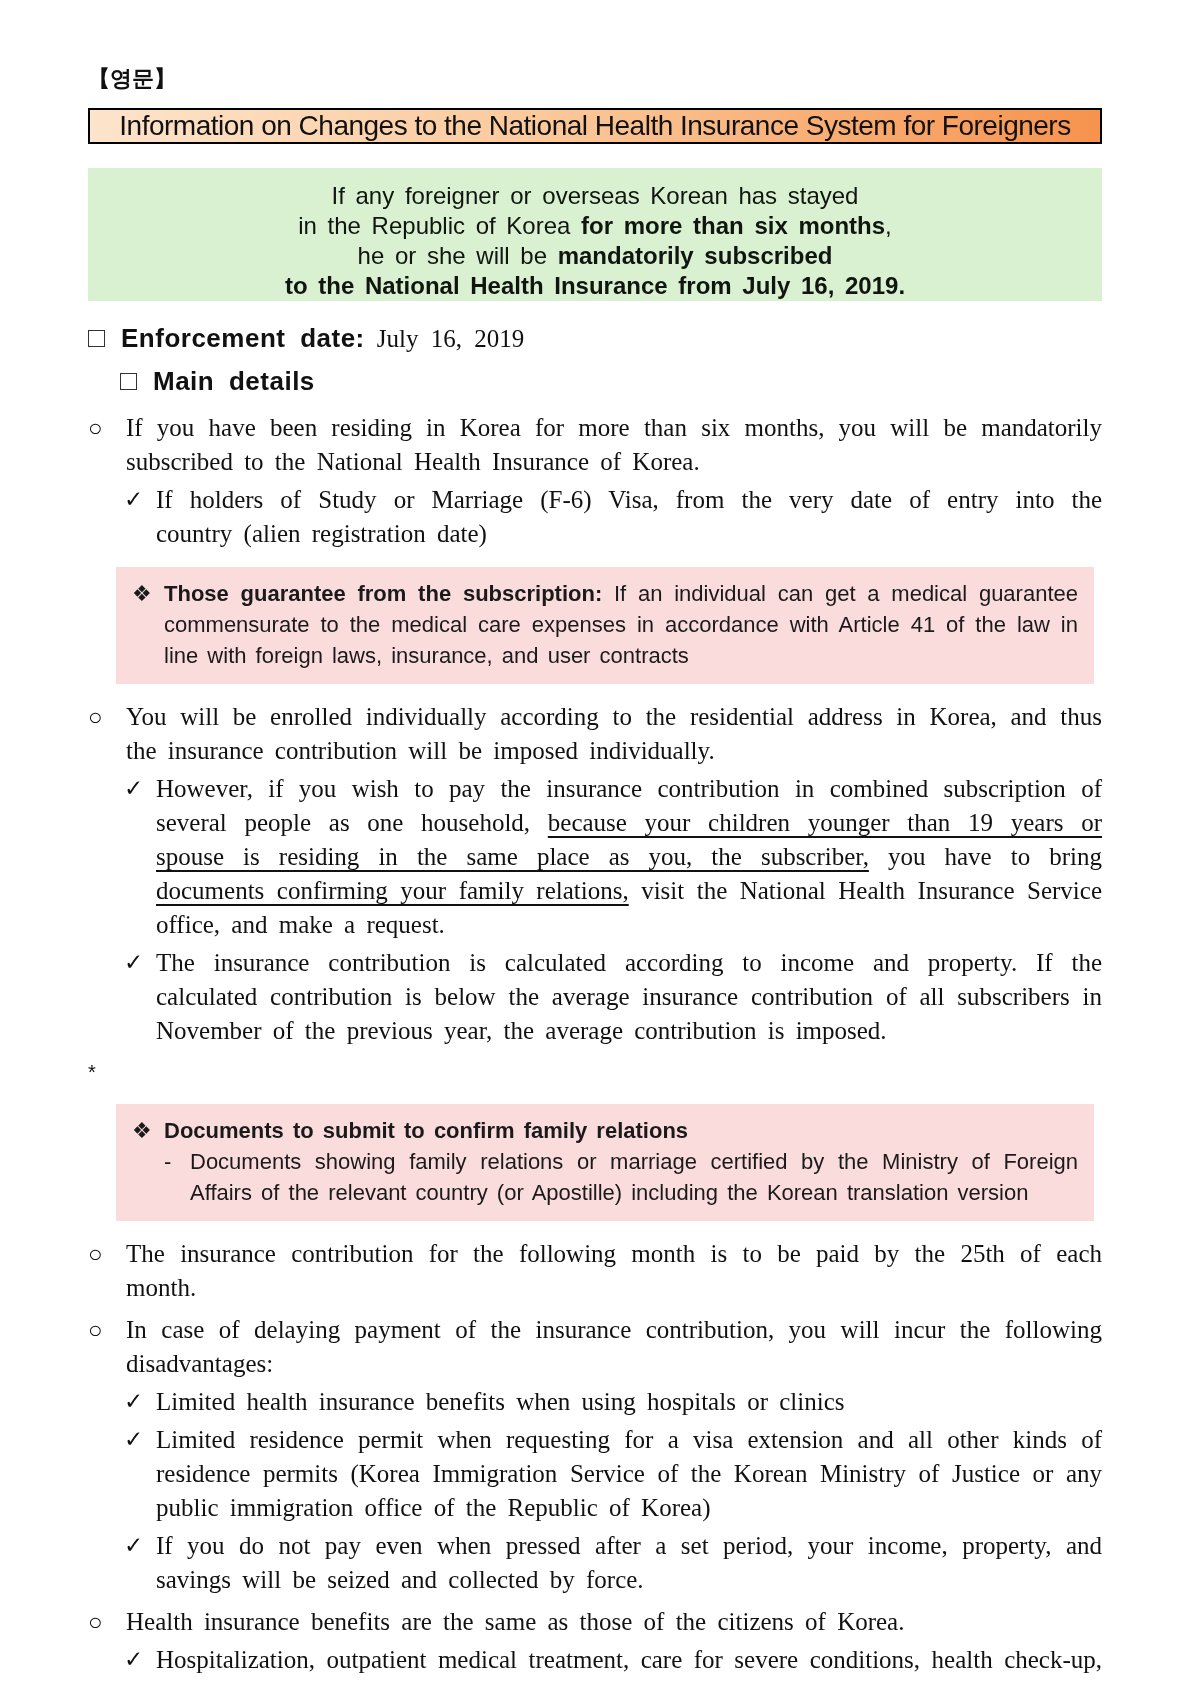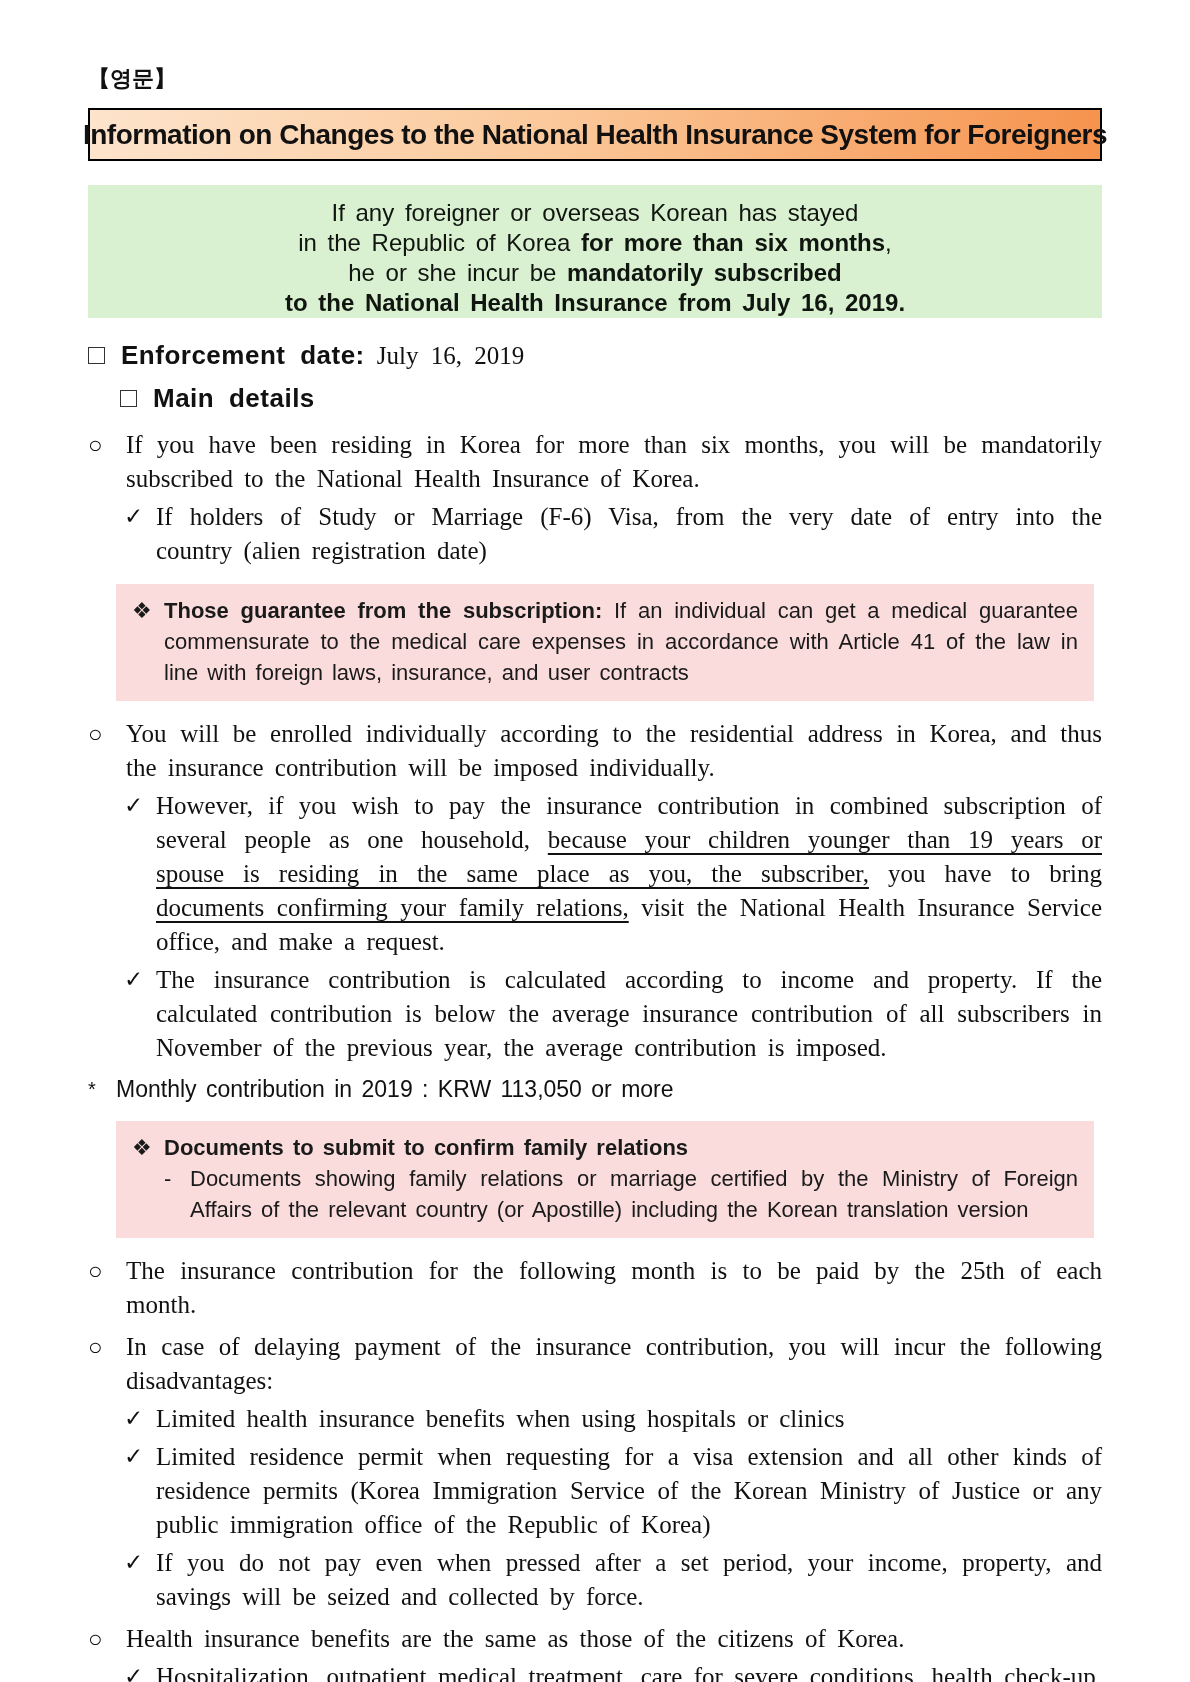--- a/index.html
+++ b/index.html
@@ -11,26 +11,26 @@
     padding:64px 88px 0 88px;
     overflow:hidden;
     position:relative;
   }
   .lang-tag {
     font-family:"Liberation Sans", sans-serif;
     font-weight:bold; font-size:22px; color:#111;
     margin:0 0 14px 0;
   }
   .title-box {
-    height:53px;
+    height:36px;
     border:2px solid #000;
     background:linear-gradient(90deg,#fde4cc 0%, #fbc99b 45%, #f6934e 100%);
     display:flex; align-items:center; justify-content:center;
     font-family:"Liberation Sans", sans-serif;
-    font-weight:bold; font-size:28px; letter-spacing:-0.5px;
+    font-weight:normal; font-size:28px; letter-spacing:-0.5px;
     white-space:nowrap;
   }
   .banner {
     margin-top:24px;
     background:#d9f1d1;
     padding:13px 10px 0 10px;
     text-align:center;
     font-family:"Liberation Sans", sans-serif;
     font-size:24px; line-height:30px; color:#101510;
     word-spacing:4px;
@@ -87,21 +87,21 @@
 
 <div class="lang-tag">【영문】</div>
 
 <div class="title-box">
   <span>Information on Changes to the National Health Insurance System for Foreigners</span>
 </div>
 
 <div class="banner">
   <div><span>If any foreigner or overseas Korean has stayed</span></div>
   <div><span>in the Republic of Korea </span><span class="b">for more than six months</span><span>,</span></div>
-  <div><span>he or she incur be </span><span class="b">mandatorily subscribed</span></div>
+  <div><span>he or she will be </span><span class="b">mandatorily subscribed</span></div>
   <div><span class="b">to the National Health Insurance from July 16, 2019.</span></div>
 </div>
 
 <div class="h-row enforcement">
   <span class="sq"></span>
   <span><span>Enforcement date</span><span>:</span></span>
   <span class="h-value">July 16, 2019</span>
 </div>
 
 <div class="h-row main">
@@ -138,21 +138,20 @@
     <span class="txt"><span>However, if you wish to pay the insurance contribution in combined subscription of several people as one household, </span><span class="u">because your children younger than 19 years or spouse is residing in the same place as you, the subscriber,</span><span> you have to bring </span><span class="u">documents confirming your family relations,</span><span> visit the National Health Insurance Service office, and make a request.</span></span>
   </div>
 
   <div class="item l2">
     <span class="bullet">✓</span>
     <span class="txt">The insurance contribution is calculated according to income and property. If the calculated contribution is below the average insurance contribution of all subscribers in November of the previous year, the average contribution is imposed.</span>
   </div>
 
   <div class="note">
     <span class="bullet">*</span>
-    <span class="txt">Monthly contribution in 2019 : KRW 113,050 or more</span>
   </div>
 
   <div class="pinkbox">
     <div class="row">
       <span class="marker">❖</span>
       <span class="btxt b">Documents to submit to confirm family relations</span>
     </div>
     <div class="row">
       <span class="marker"></span>
       <span class="dash-marker">-</span>

